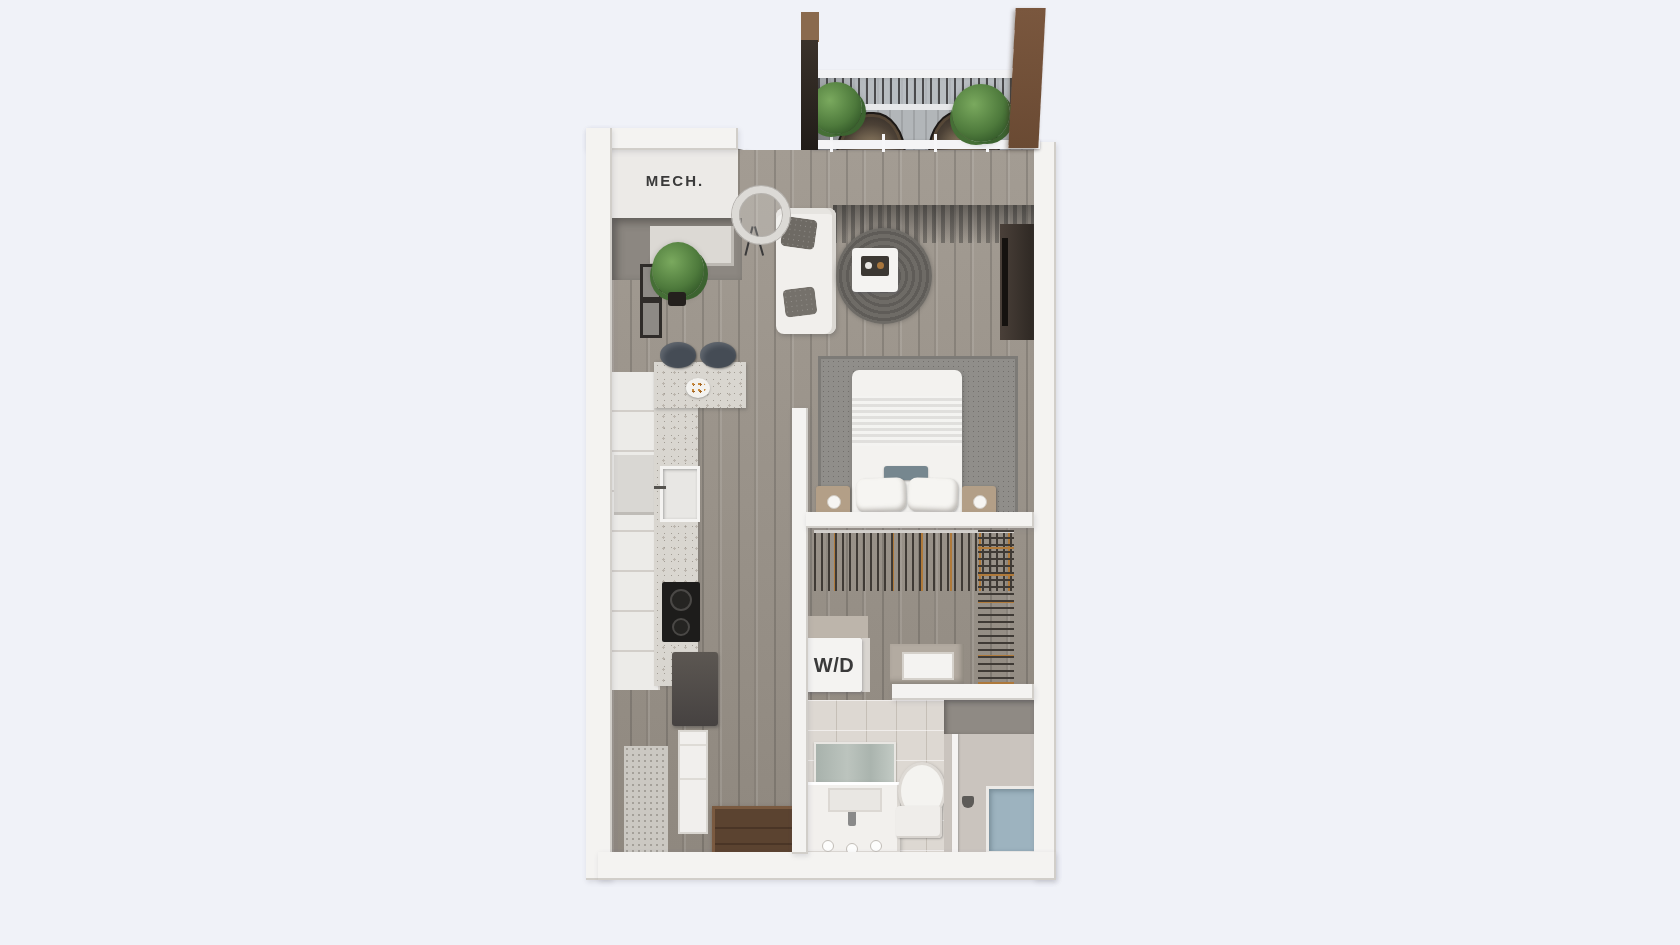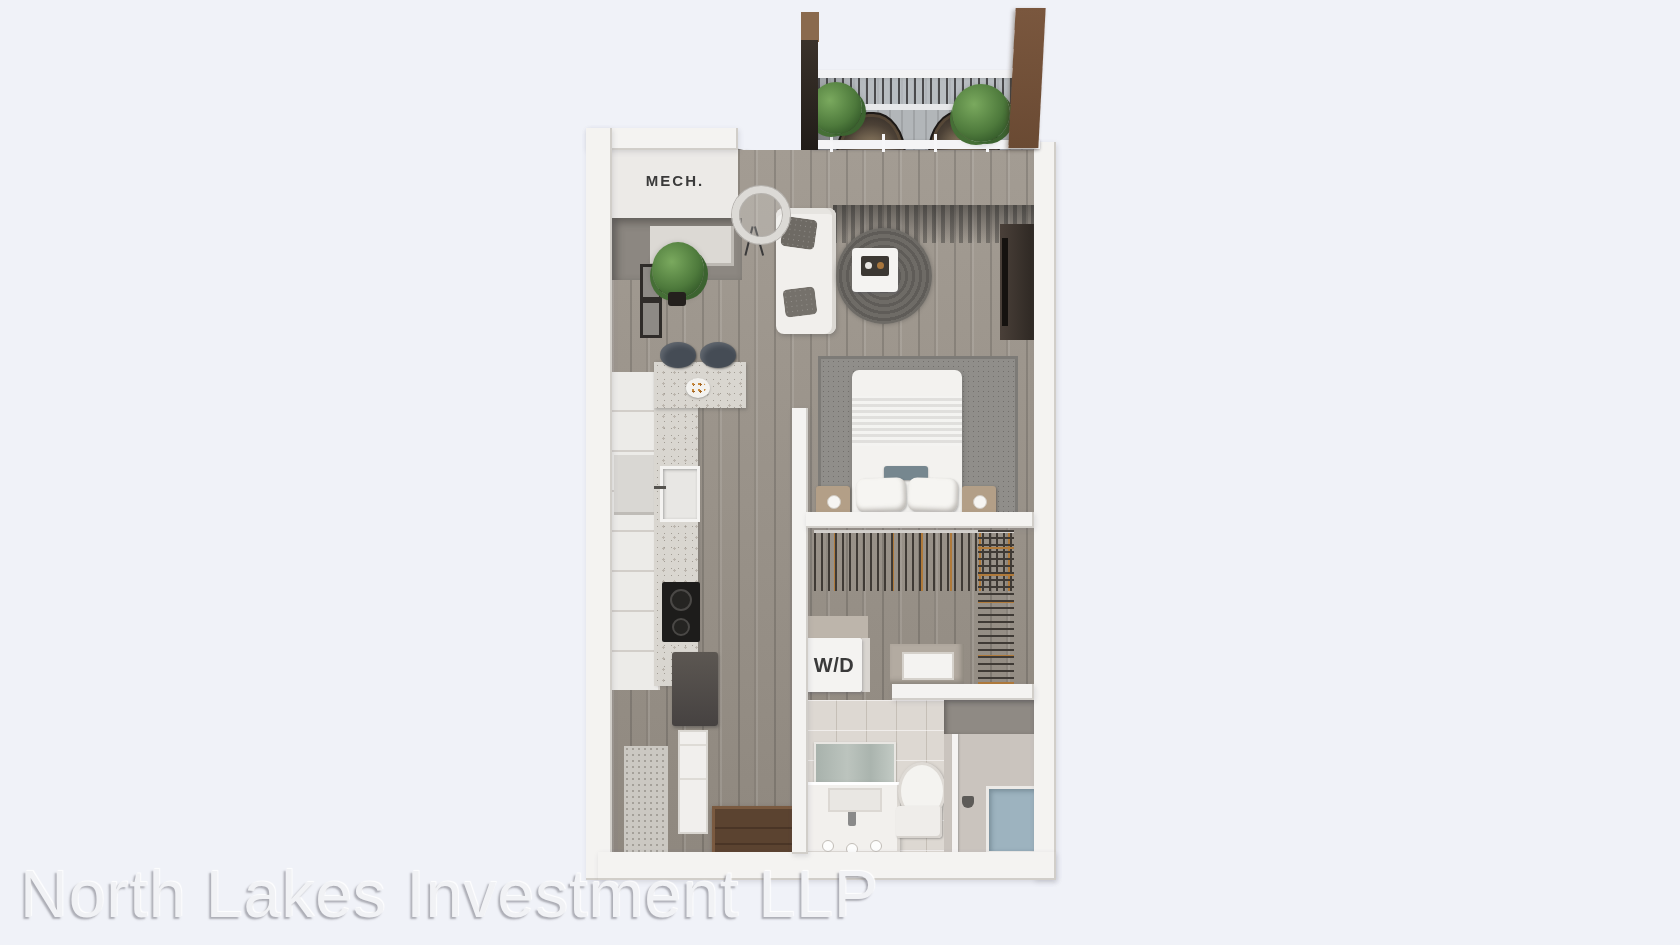--- a/index.html
+++ b/index.html
@@ -178,14 +178,13 @@
     <div class="wall" style="left:586px;top:128px;width:152px;height:22px;"></div>
     <div class="wall" style="left:586px;top:128px;width:26px;height:752px;"></div>
     <div class="wall" style="left:1034px;top:142px;width:22px;height:738px;"></div>
     <div class="wall" style="left:598px;top:852px;width:458px;height:28px;"></div>
     <div class="wall" style="left:792px;top:408px;width:16px;height:446px;"></div>
     <div class="wall" style="left:806px;top:512px;width:228px;height:16px;"></div>
     <div class="wall" style="left:892px;top:684px;width:142px;height:16px;"></div>
 
   </div>
 
-  <div class="watermark">North Lakes Investment LLP</div>
 </div>
 
 </body></html>

